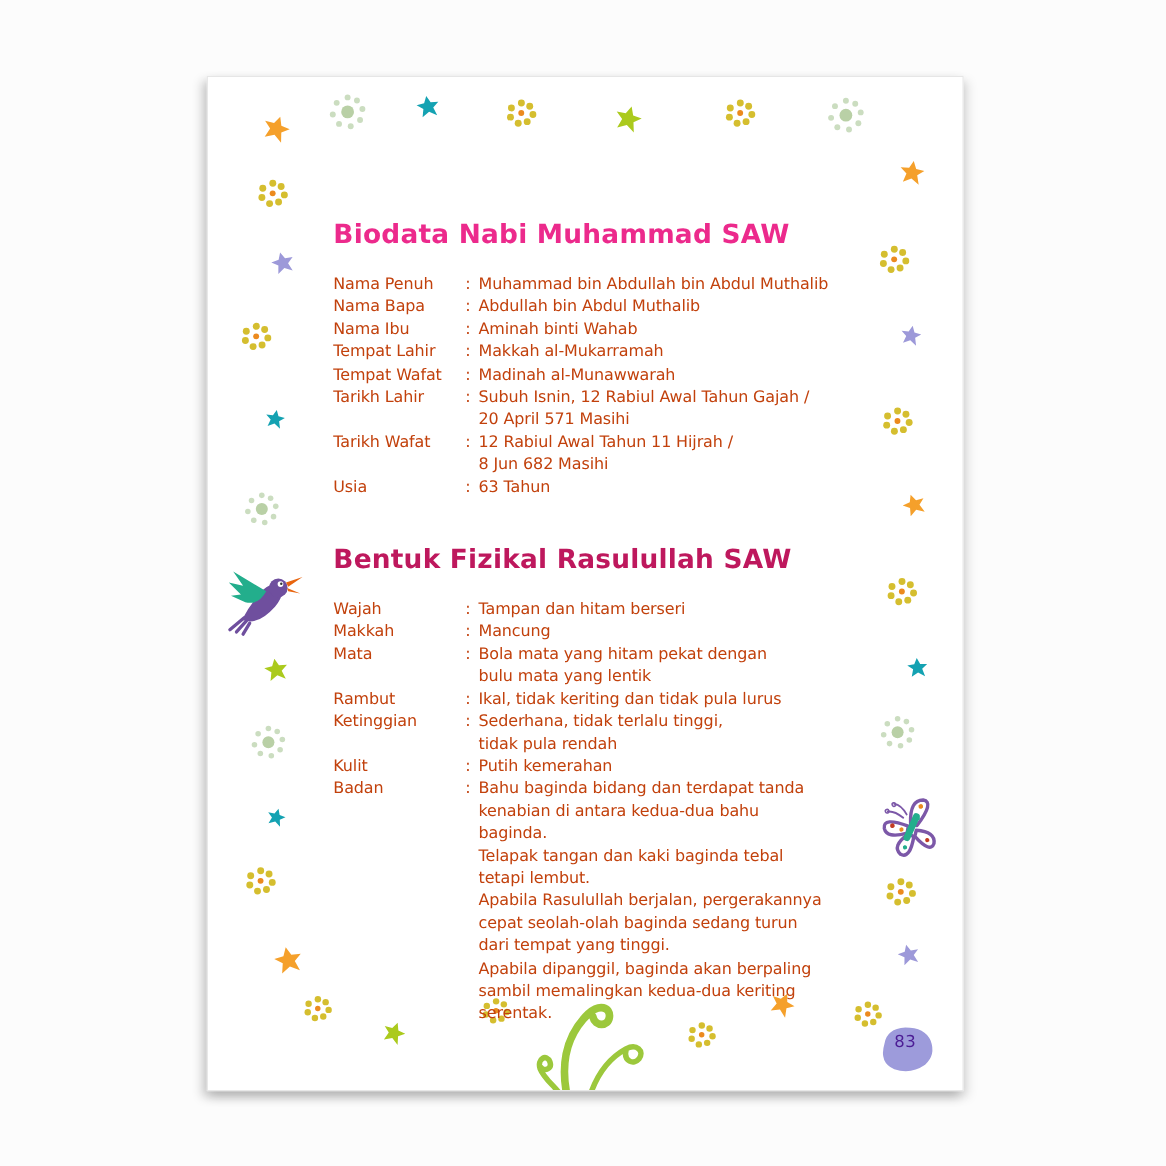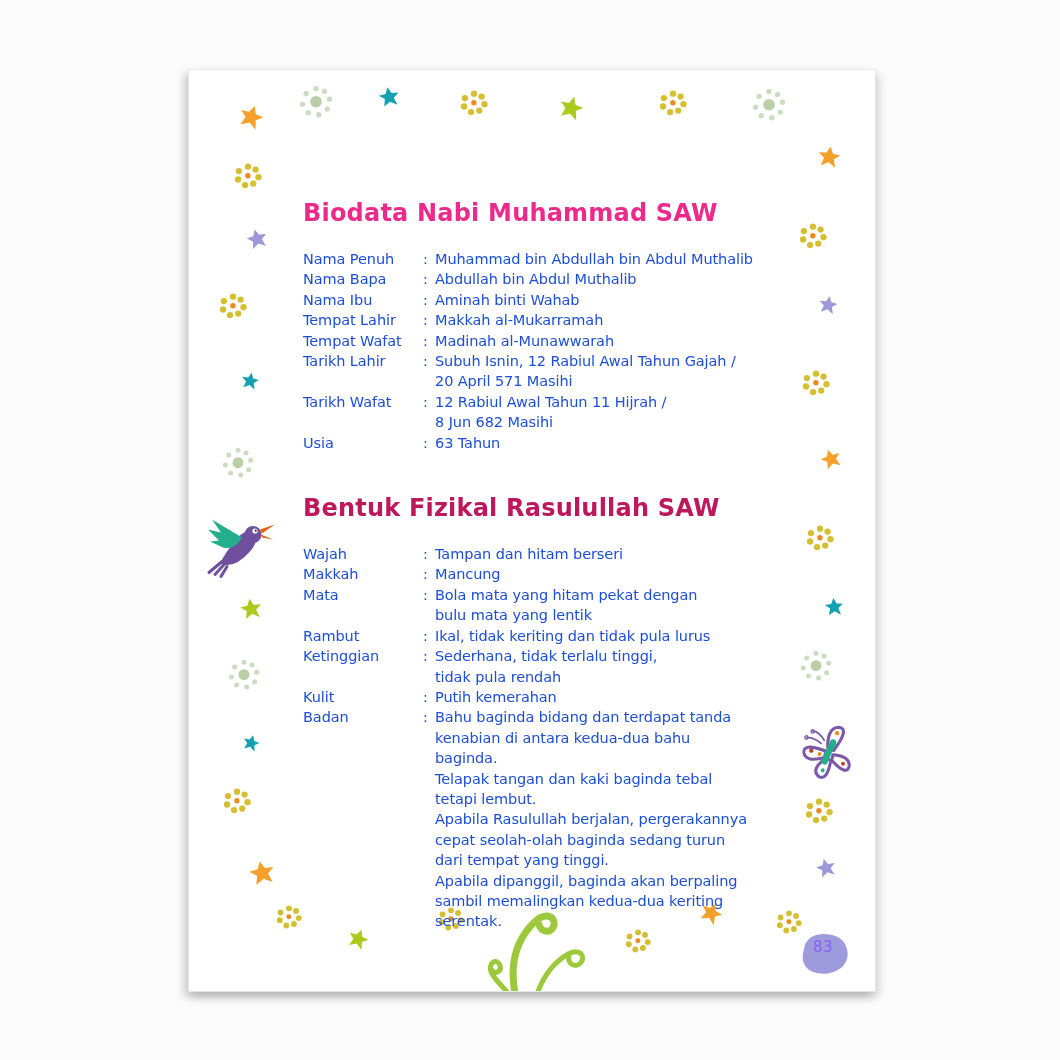--- a/index.html
+++ b/index.html
@@ -21,27 +21,27 @@
   .section-title {
     margin:0 0 21px 0;
     font-size:24px; line-height:30px; font-weight:bold;
     letter-spacing:.2px;
     color:#EC2A8C;
   }
   .section + .section { margin-top:40px; }
   .row { display:grid; grid-template-columns:120px 12px auto; }
   .row .label, .row .colon, .row .line {
     font-size:14.5px; line-height:20.4px;
-    color:#1d4ed8; letter-spacing:-.1px; white-space:nowrap;
+    color:#c2410c; letter-spacing:-.1px; white-space:nowrap;
   }
   .decor { position:absolute; transform:translate(-50%,-50%); pointer-events:none; line-height:0; }
   .page-blob { position:absolute; left:606px; top:861px; width:56px; height:46px; }
   .page-blob .num {
     position:absolute; left:0; top:7px; width:100%;
-    text-align:center; font-size:15px; color:#8b5cf6; letter-spacing:.5px;
+    text-align:center; font-size:15px; color:#4c1d95; letter-spacing:.5px;
   }
 </style>
 </head>
 <body>
 
 <div class="canvas">
   <div class="sheet">
     <div id="decor-layer">
         <div class="decor" style="left: 62px; top: 47px;"><svg width="26" height="26" viewBox="0 0 24 24" style="transform:rotate(18deg)">
             <path d="M12.2 1.3 L15.4 8.2 L23 8.9 L17.1 13.6 L19.6 21.9 L12.3 17.2 L5 21.4 L7.2 13.4 L1.2 8.6 L8.9 8 Z" fill="#F5A02B"></path>

